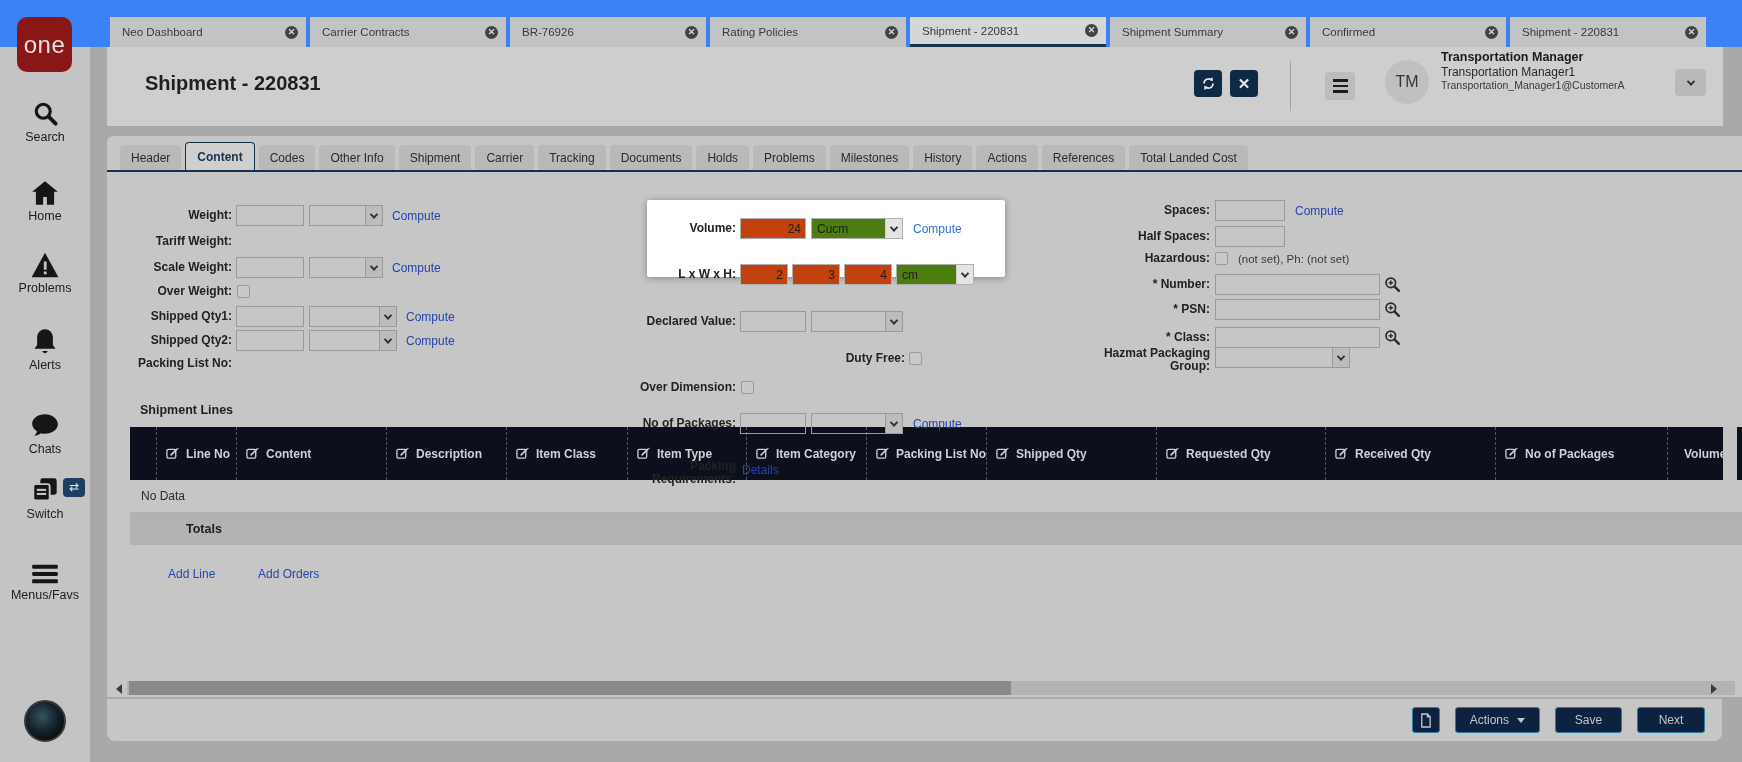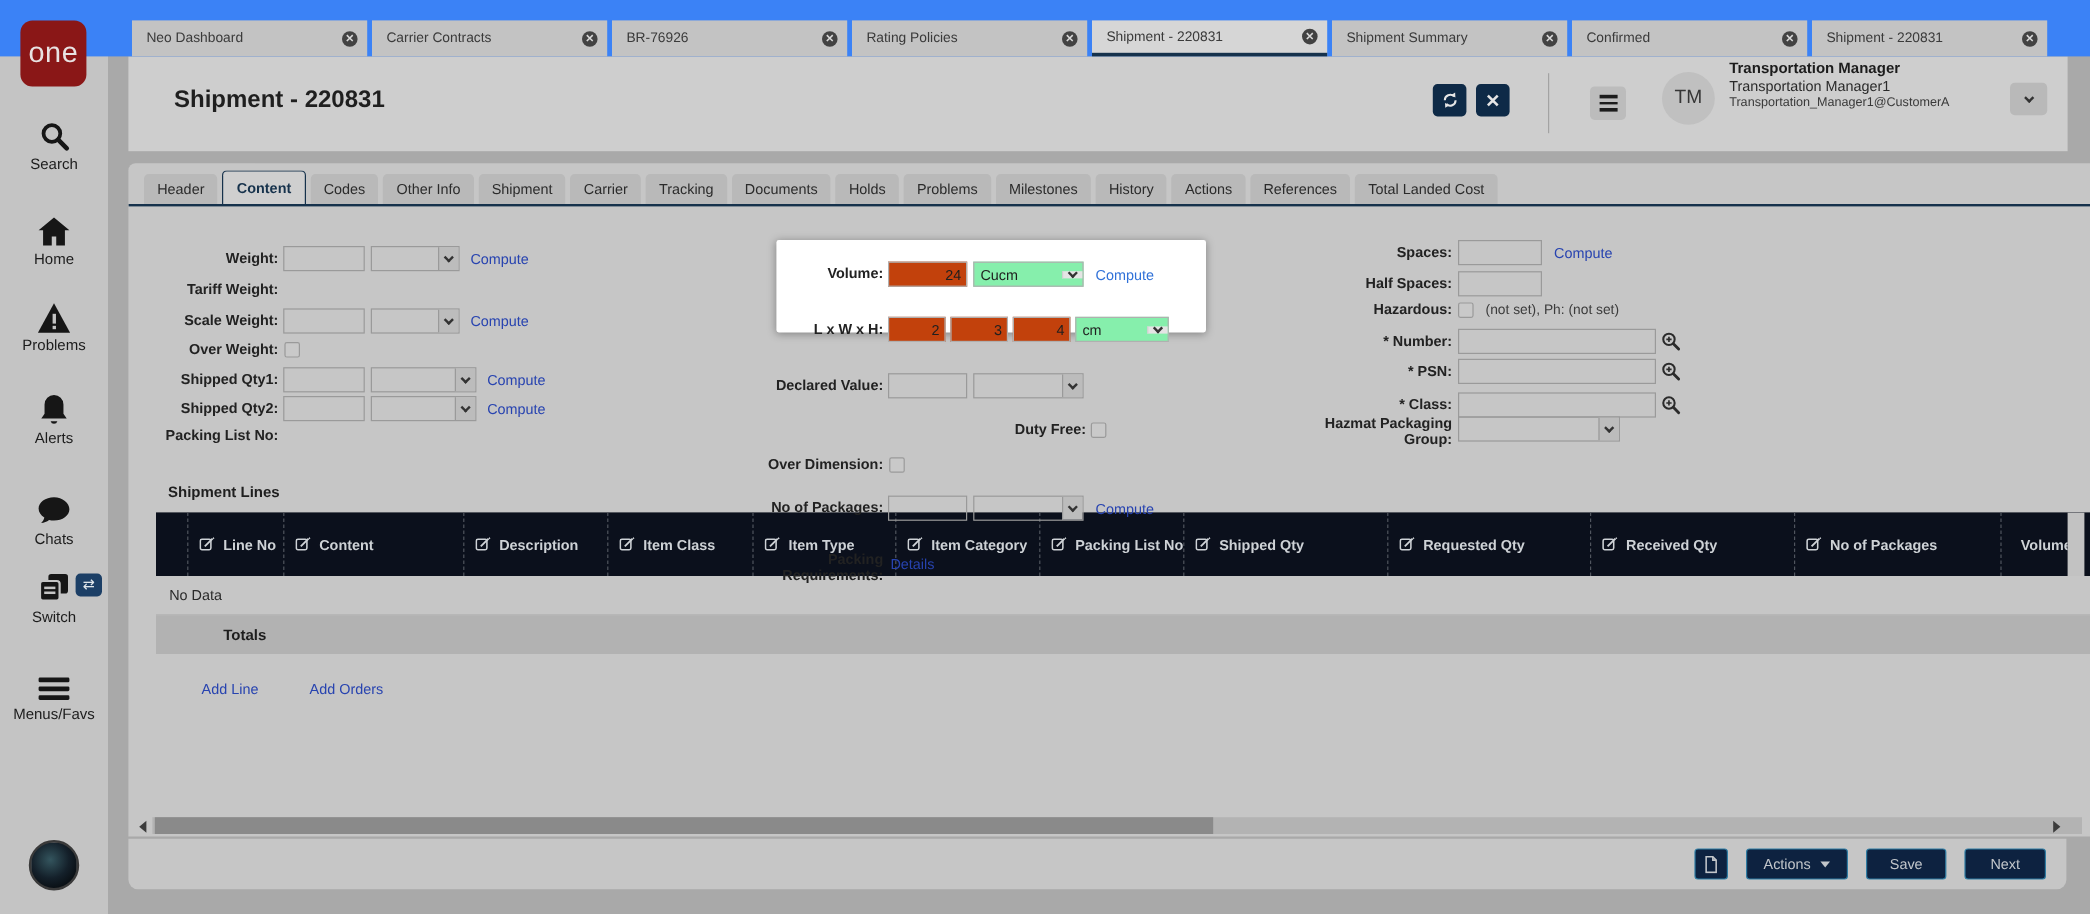--- a/index.html
+++ b/index.html
@@ -57,21 +57,21 @@
   .stab.active { height:28px; background:#cfcfcf; border:1.5px solid #16324c; border-bottom:none; color:#16324c; font-weight:bold; }
 
   
   .lbl { font-weight:bold; color:#222; font-size:12px; text-align:right; line-height:13px; }
   .ibox { height:21px; border:1px solid #9a9a9a; background:transparent; font-size:12px; color:#1f1f1f;
           display:flex; align-items:center; justify-content:flex-end; padding:0 4px; }
   .ibox.bright { background:#c2410c; border-color:#b0b0b0; }
   .selbox { height:21px; border:1px solid #9a9a9a; display:flex; align-items:stretch; font-size:12px; color:#1f1f1f; }
   .selbox .sv { flex:1; display:flex; align-items:center; padding-left:5px; }
   .selbox .cb { width:17px; border-left:1px solid #9a9a9a; background:#bcbcbc; display:flex; align-items:center; justify-content:center; }
-  .selbox.bright { background:#86efac; border-color:#b0b0b0;align-items:center; }
+  .selbox.bright { background:#4d7c0f; border-color:#b0b0b0; }
   .selbox.bright .cb { background:#e4e4e4; border-left-color:#cfcfcf; }
   .ch { width:6px; height:6px; border-left:2px solid #333; border-bottom:2px solid #333; transform:rotate(-45deg) translate(1px,-1px); display:block; }
   .chk { width:13px; height:13px; border:1px solid #9a9a9a; border-radius:2px; background:#c9c9c9; flex:0 0 auto; }
   .lnk { color:#2743b0; font-size:12px; cursor:pointer; text-decoration:none; }
   .lnk.bright { color:#3071d8; }
 
   .spotlight { position:absolute; left:77px; top:7px; width:358px; height:77px; background:#fff; border-radius:2px;
                box-shadow:0 1px 7px rgba(0,0,0,0.35); z-index:0; }
   .zrow { position:relative; z-index:1; }
 

